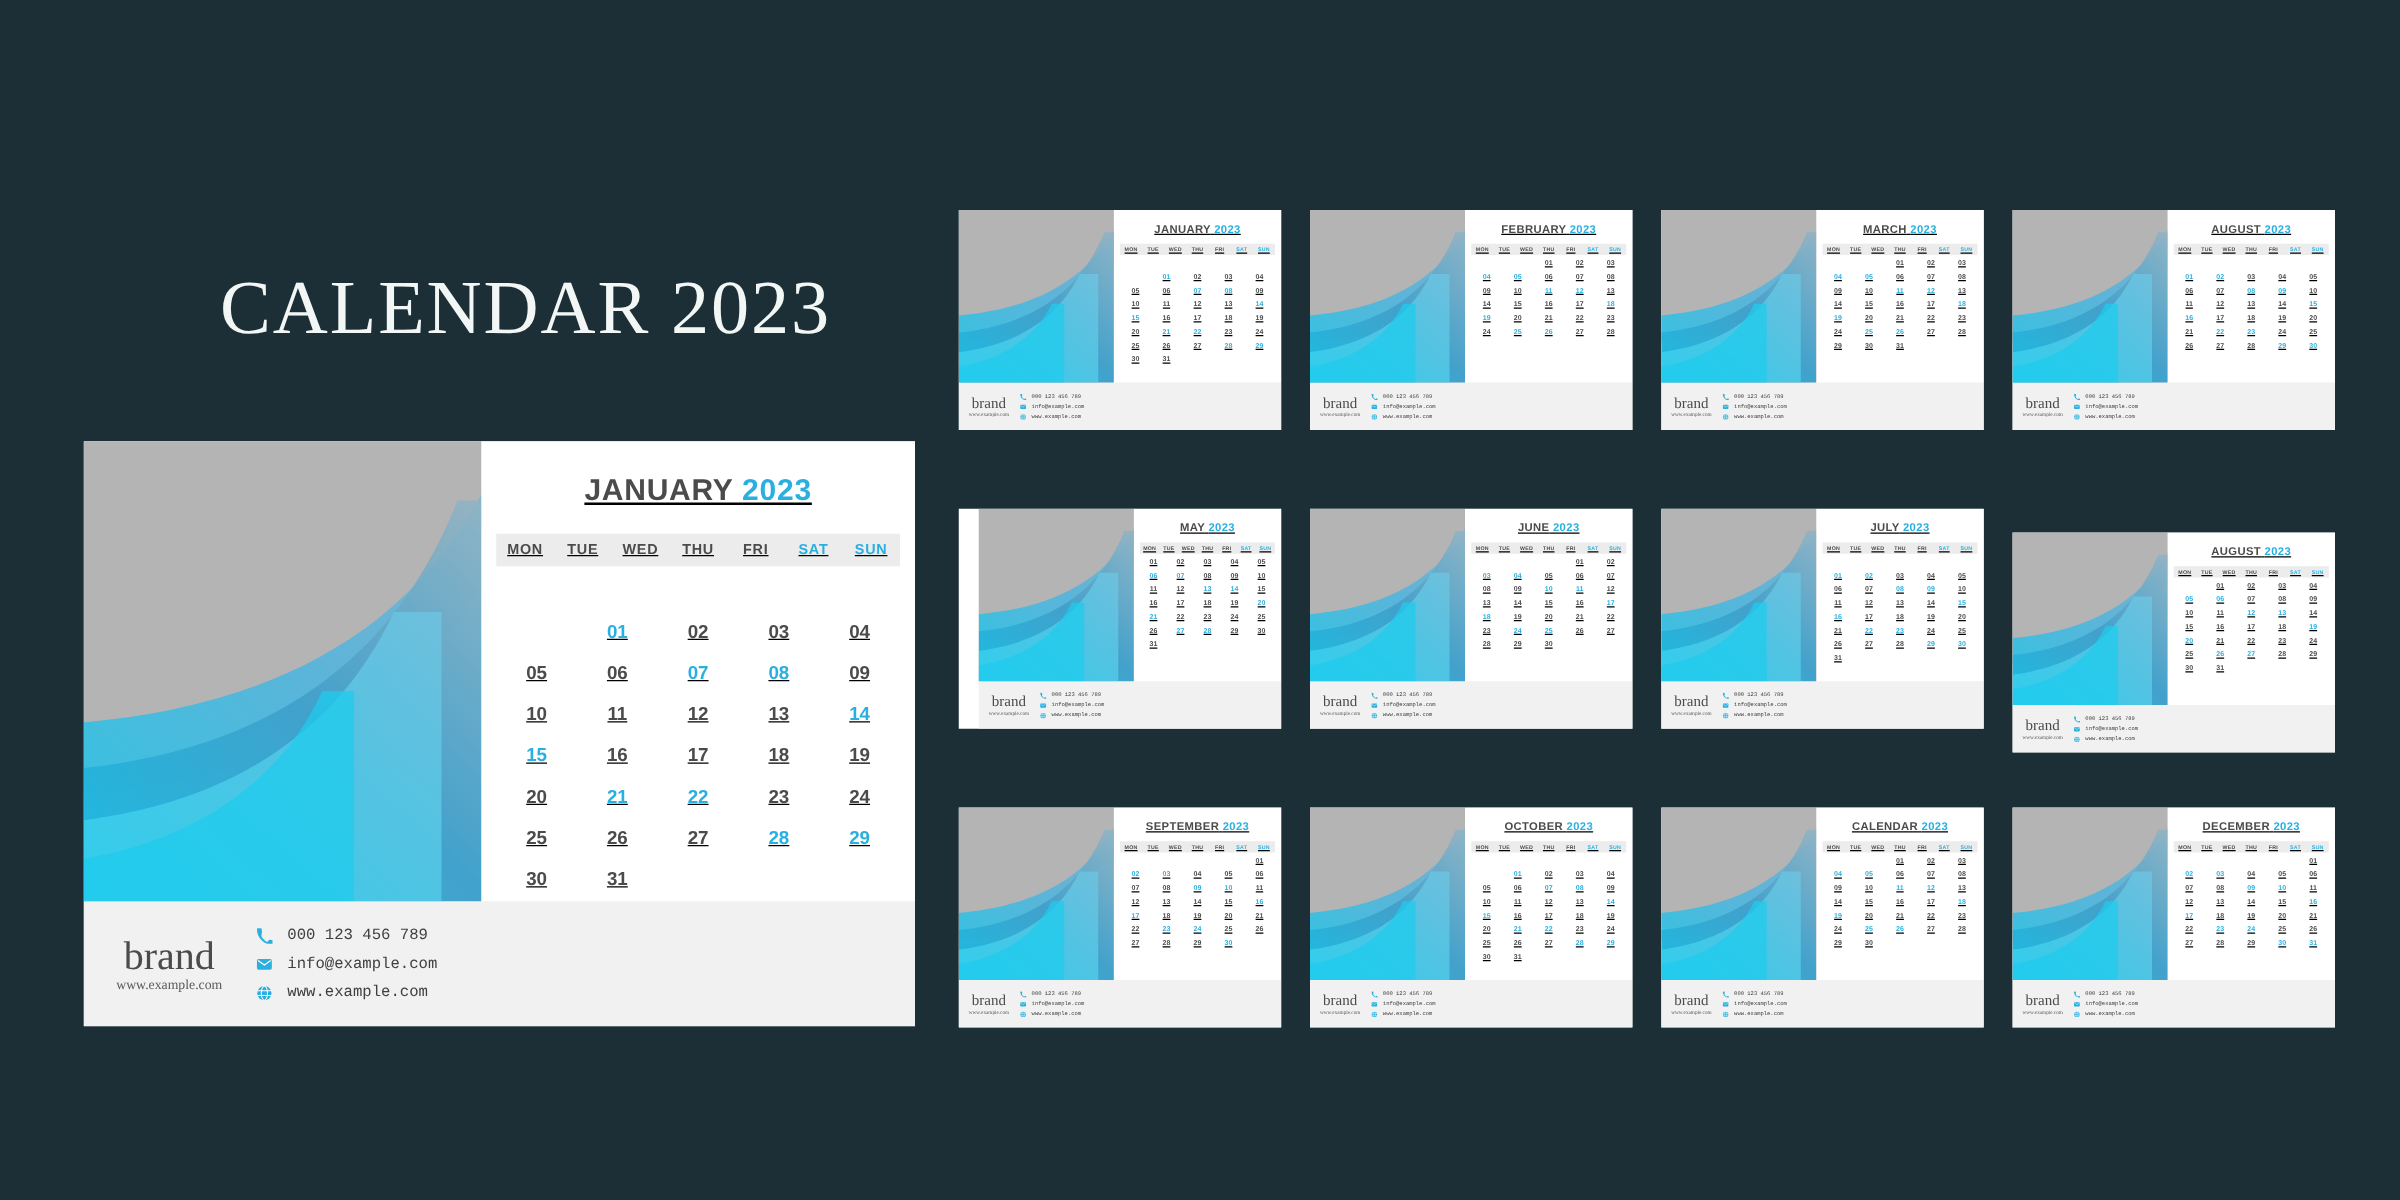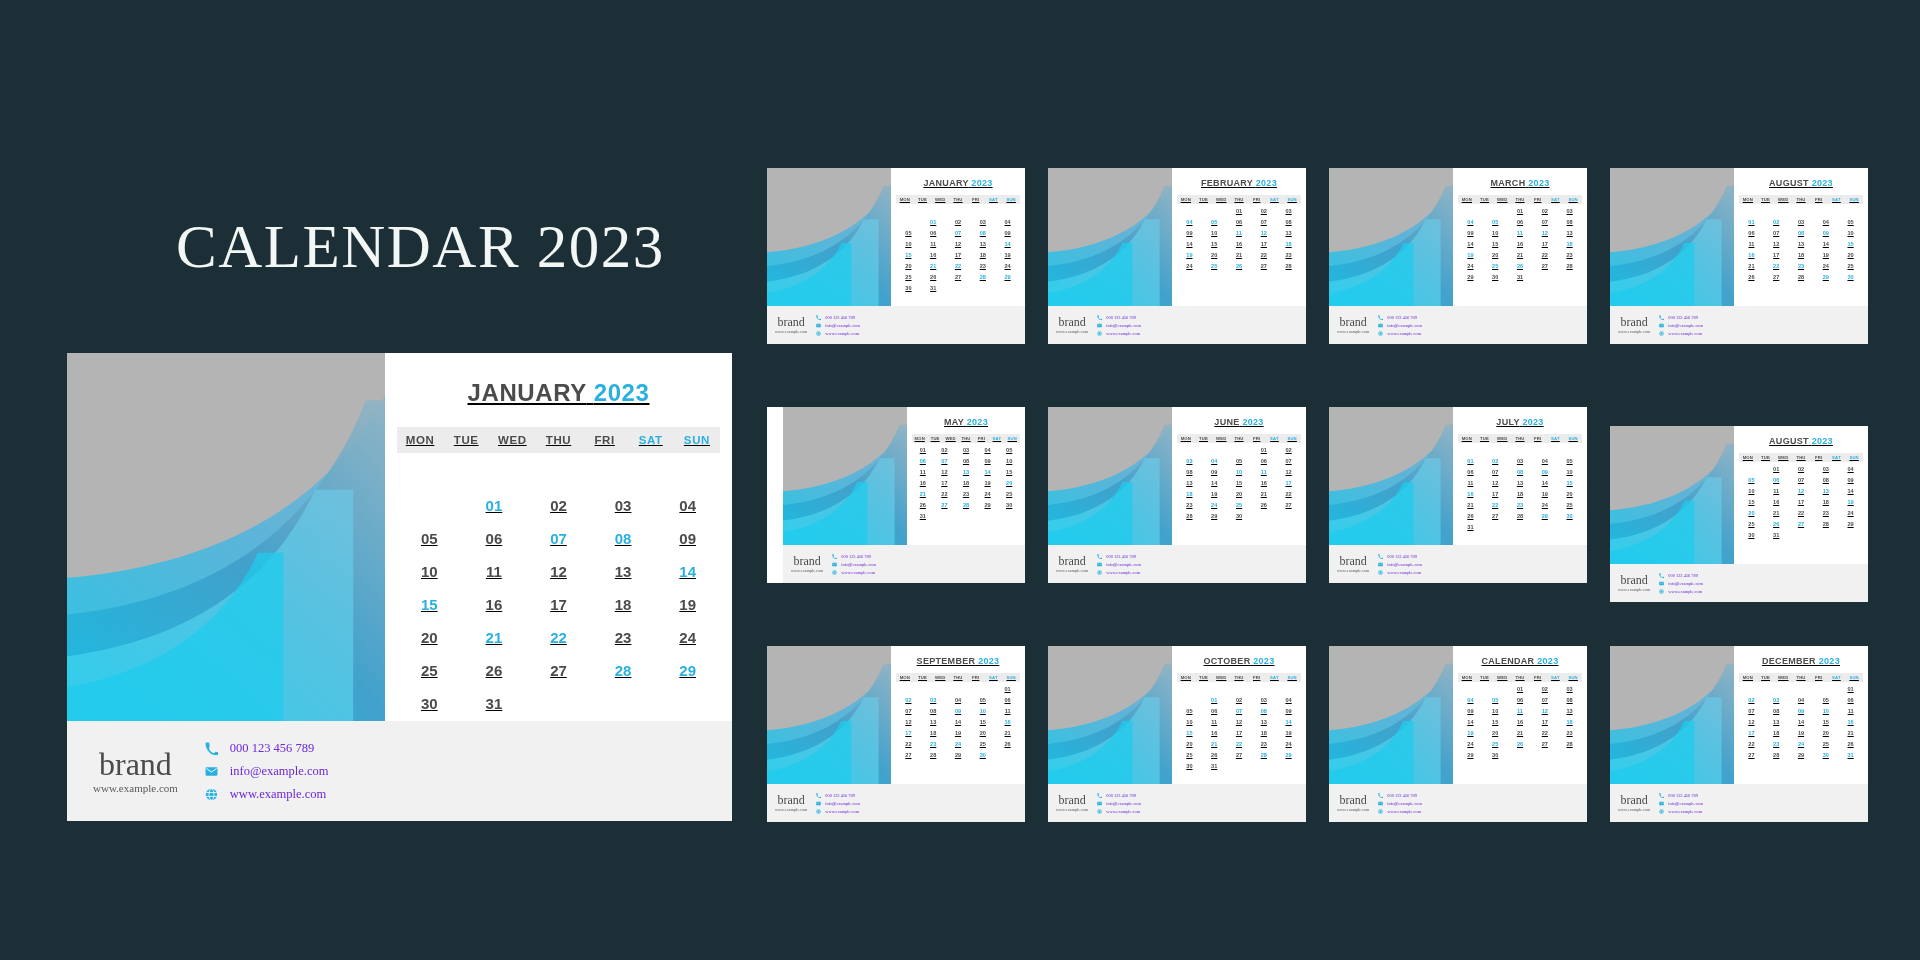--- a/index.html
+++ b/index.html
@@ -56,21 +56,21 @@
     display: flex; align-items: center;
     flex: 0 0 auto;
   }
   .brand-block { text-align: center; font-family: "Liberation Serif", serif; color: #4b4b4b; }
   .brand-name { line-height: 1; }
   .brand-site { color: #5a5a5a; }
   .contact-col { display: flex; flex-direction: column; justify-content: center; }
   .contact-row { display: flex; align-items: center; }
   .c-icon { color: #2ab0e0; display: inline-flex; align-items: center; justify-content: center; flex: 0 0 auto; }
   .c-icon svg { display: block; fill: #2ab0e0; }
-  .c-text { font-family: Liberation Serif, serif; color: #6d28d9; white-space: nowrap; }
+  .c-text { font-family: Liberation Mono, monospace; color: #404040; white-space: nowrap; }
 
   
   #hero { left: 67px; top: 353px; width: 665px; height: 468px; }
   #hero .art { width: 318px; }
   #hero .cal { padding-top: 26px; }
   #hero .month-head { font-size: 24px; letter-spacing: 0.6px; margin-bottom: 20px; }
   #hero .dow-row { margin: 0 12px; height: 26px; align-items: center; }
   #hero .dow { font-size: 11.5px; letter-spacing: 0.6px; }
   #hero .days { margin: 0 12px; padding-top: 6px; row-gap: 6px; }
   #hero .day { font-size: 15px; height: 27px; line-height: 27px; }

